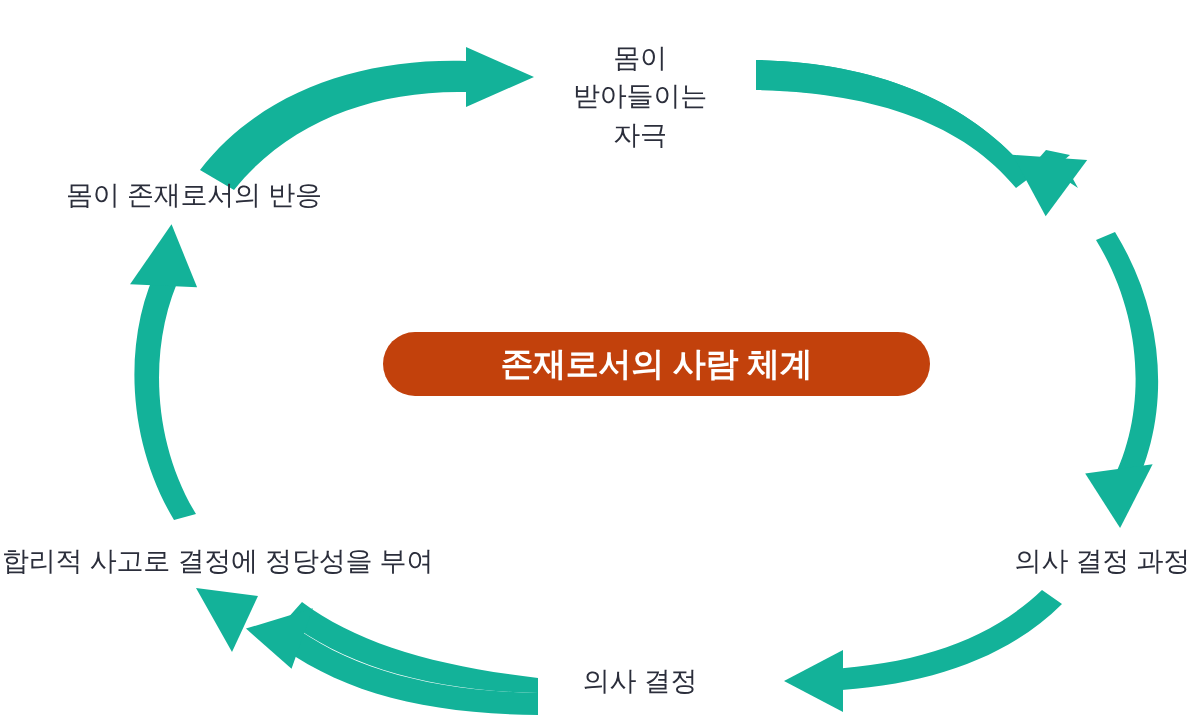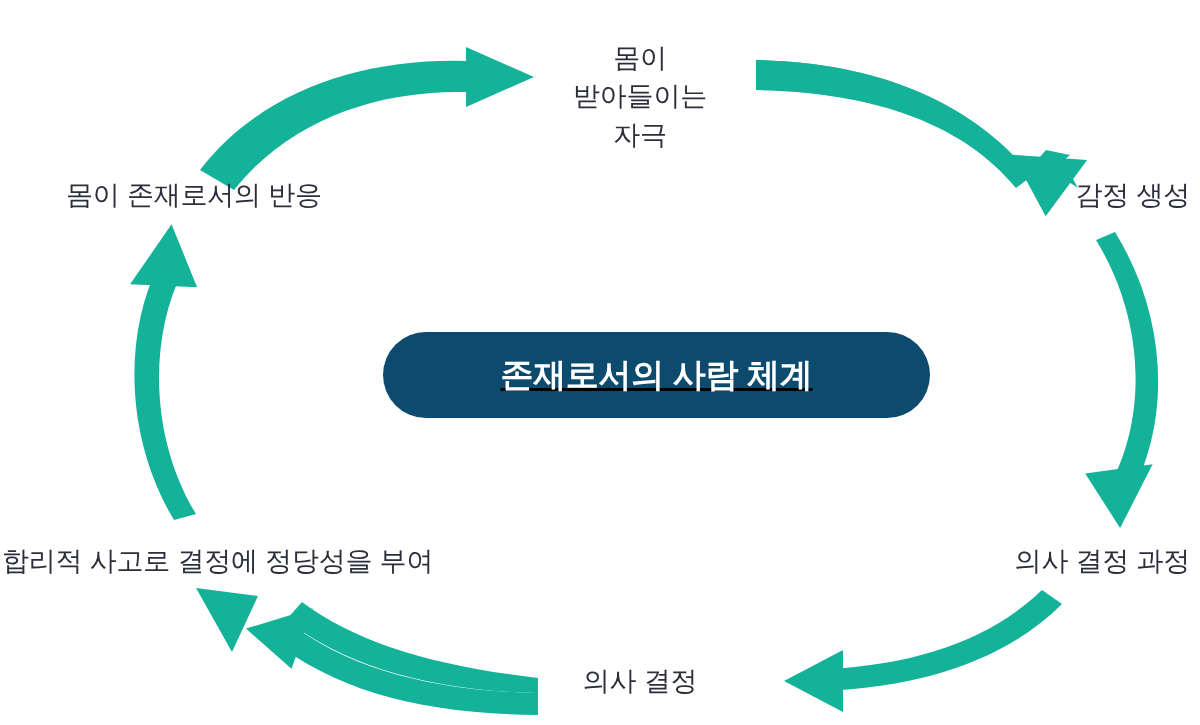--- a/index.html
+++ b/index.html
@@ -81,27 +81,26 @@
     text-align: left;
     padding-left: 26px;
   }
 
   
   .center-pill {
     position: absolute;
     left: 383px;
     top: 332px;
     width: 547px;
-    height: 86px;
-    background: #0c4a6e;
+    height: 64px;
+    background: #c2410c;
     border-radius: 45px;
     display: flex;
     align-items: center;
     justify-content: center;
-    text-decoration: underline;
   }
   .center-pill-label {
     color: #ffffff;
     font-size: 33px;
     font-weight: 700;
     letter-spacing: -0.3px;
     white-space: nowrap;
   }
 </style>
 </head>
@@ -195,21 +194,20 @@
         Z"></path>
       <path fill="#13b299" d="
         M 133,288 L 200,284 L 168,224 Z" transform="rotate(6 167 258)"></path>
     </g>
   </svg>
 
   <div class="node-label node-top">몸이
 받아들이는
 자극</div>
 
-  <div class="node-label node-right-upper">감정 생성</div>
 
   <div class="node-label node-right-lower">의사 결정 과정</div>
 
   <div class="node-label node-bottom">의사 결정</div>
 
   <div class="node-label node-left-lower">합리적 사고로 결정에 정당성을 부여</div>
 
   <div class="node-label node-left-upper">몸이 존재로서의 반응</div>
 
   <div class="center-pill">

